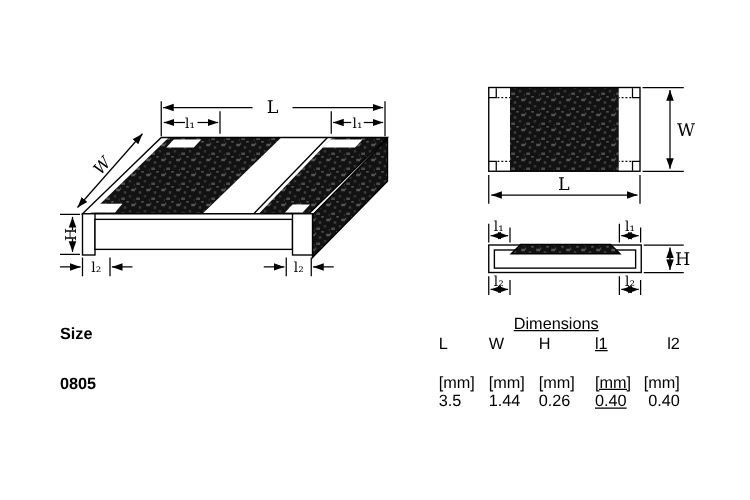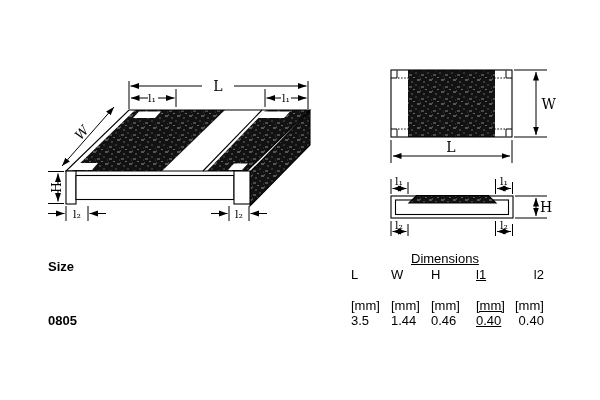--- a/index.html
+++ b/index.html
@@ -179,37 +179,37 @@
       <g stroke-width="1">
         <path d="M495.5,221 V236"></path>
           <path d="M512.5,224 V236"></path>
         <path d="M497,231.5 L511,231.5" marker-start="url(#arw)" marker-end="url(#arw)"></path>
       </g>
       <text x="504" y="229" font-size="11" text-anchor="middle" stroke="none" fill="#000">l₂</text>
     </g>
   </svg>
 
   <div class="tbl bold" style="left:48px;top:248px;margin-top:12px;">Size</div>
-  <div class="tbl bold" style="left:48px;top:314px;">0805</div>
+  <div class="tbl bold" style="left:48px;top:300px;">0805</div>
   <div class="tbl" style="left:411px;top:252px;text-decoration:underline;">Dimensions</div>
 
   <div class="tbl col" style="left:351px;">
     <span class="name">L</span>
     <span class="unit">[mm]</span>
     <span class="value">3.5</span>
   </div>
   <div class="tbl col" style="left:391px;">
     <span class="name">W</span>
     <span class="unit">[mm]</span>
     <span class="value">1.44</span>
   </div>
   <div class="tbl col" style="left:431px;">
     <span class="name">H</span>
     <span class="unit">[mm]</span>
-    <span class="value">0.46</span>
+    <span class="value">0.26</span>
   </div>
   <div class="tbl col" style="left:476px;text-decoration:underline;">
     <span class="name">l1</span>
     <span class="unit">[mm]</span>
     <span class="value">0.40</span>
   </div>
   <div class="tbl col" style="left:515px;text-align:right;">
     <span class="name">l2</span>
     <span class="unit">[mm]</span>
     <span class="value">0.40</span>

